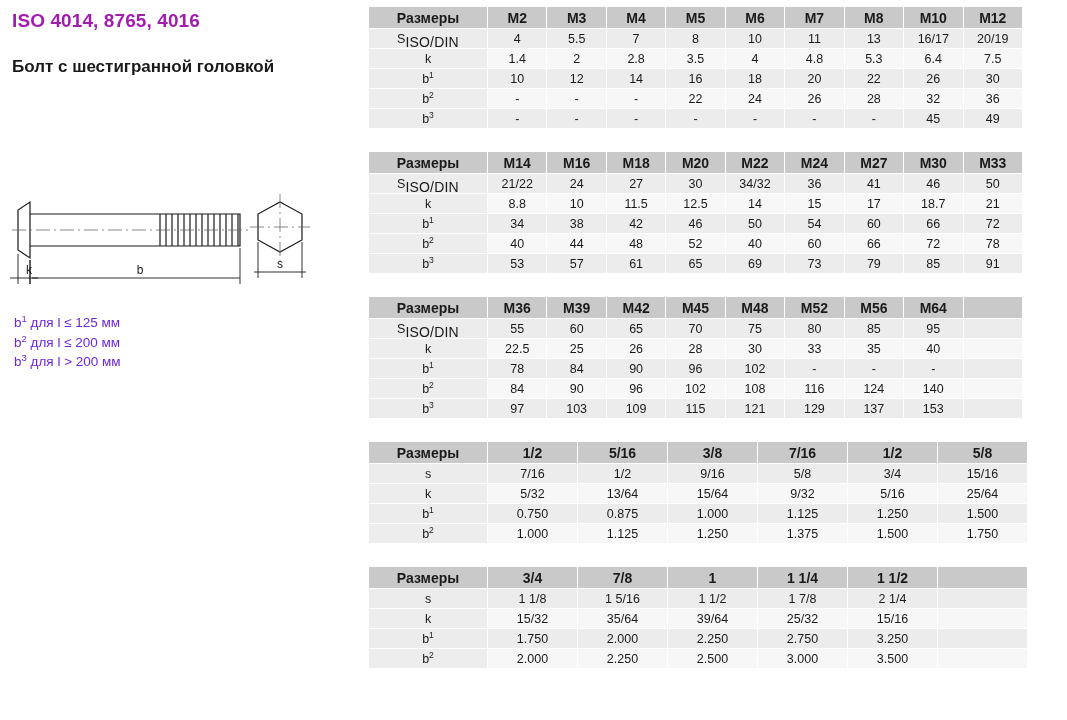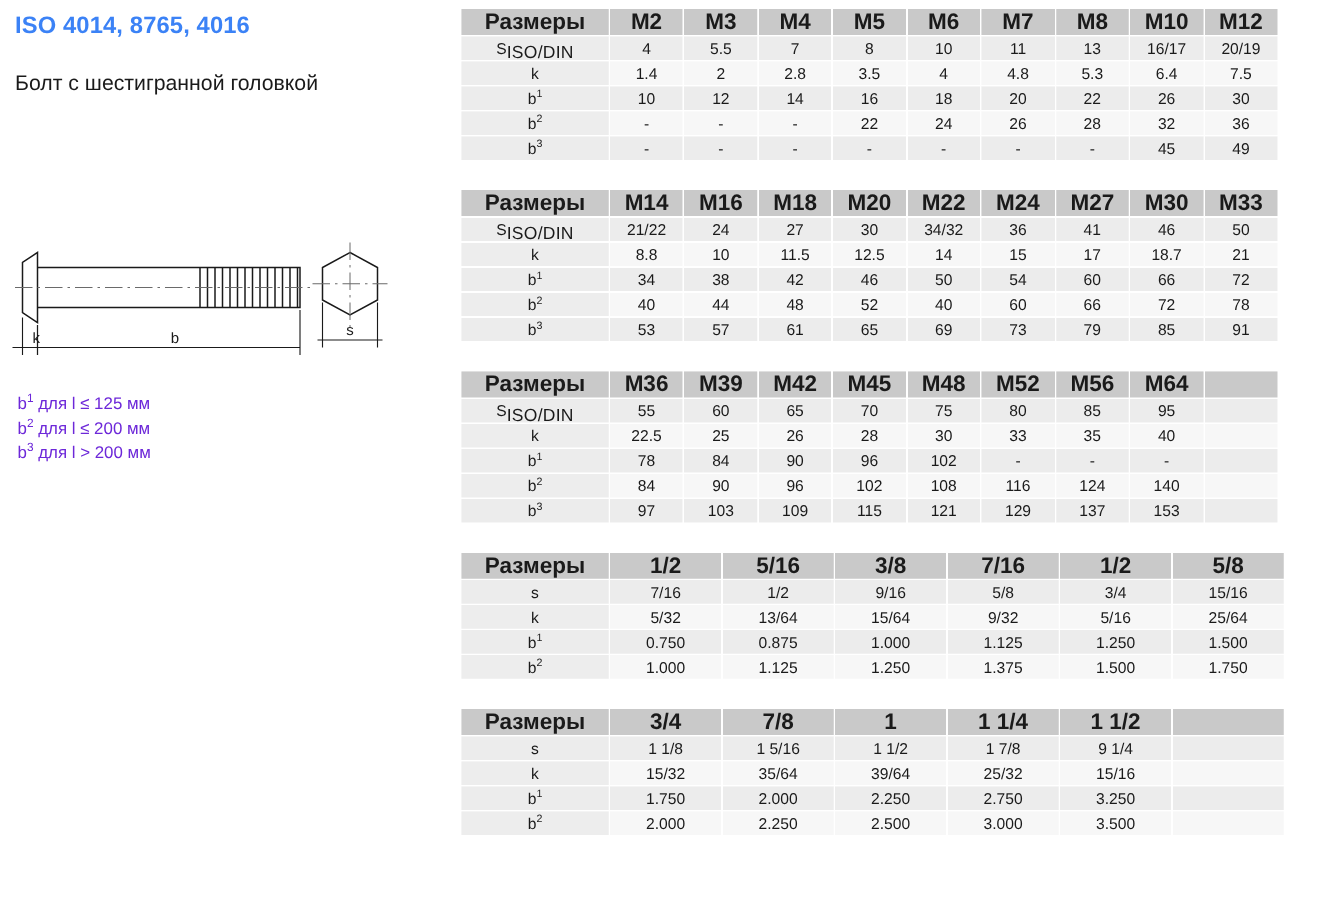--- a/index.html
+++ b/index.html
@@ -25,28 +25,29 @@
   .left-col {
     position: absolute;
     left: 12px;
     top: 8px;
     width: 345px;
   }
   .title-block {
     font-weight: bold;
     font-size: 19px;
     line-height: 25px;
-    color: #3b82f6;
+    color: #a21caf;
     letter-spacing: 0.1px;
   }
   .subtitle-block {
     margin-top: 22px;
     font-size: 17px;
     line-height: 24px;
     color: #1a1a1a;
+    font-weight: bold;
   }
 
   
   .drawing {
     position: absolute;
     left: 8px;
     top: 188px;
     width: 330px;
     height: 110px;
   }
@@ -87,21 +88,21 @@
     color: #1a1a1a;
     font-weight: normal;
     height: 19px;
     padding: 0;
     overflow: hidden;
     white-space: nowrap;
   }
   table.dim thead th {
     background: #c9c9c9;
     font-weight: bold;
-    font-size: 18px;
+    font-size: 14px;
     height: 21px;
     border: 1px solid #ffffff;
   }
   table.dim tbody tr.odd td { background: #ececec; }
   table.dim tbody tr.even td { background: #f7f7f7; }
   table.dim tbody td.rowhead {
     background: #e2e2e2;
     font-size: 12.5px;
   }
   table.dim tbody tr.even td.rowhead { background: #ededed; }
@@ -490,21 +491,21 @@
             <th class="inch6"></th>
           </tr>
         </thead>
         <tbody>
           <tr class="odd">
             <td class="rowhead first-col">s</td>
             <td class="inch6">1 1/8</td>
             <td class="inch6">1 5/16</td>
             <td class="inch6">1 1/2</td>
             <td class="inch6">1 7/8</td>
-            <td class="inch6">9 1/4</td>
+            <td class="inch6">2 1/4</td>
             <td class="inch6"></td>
           </tr>
           <tr class="even">
             <td class="rowhead first-col">k</td>
             <td class="inch6">15/32</td>
             <td class="inch6">35/64</td>
             <td class="inch6">39/64</td>
             <td class="inch6">25/32</td>
             <td class="inch6">15/16</td>
             <td class="inch6"></td>

